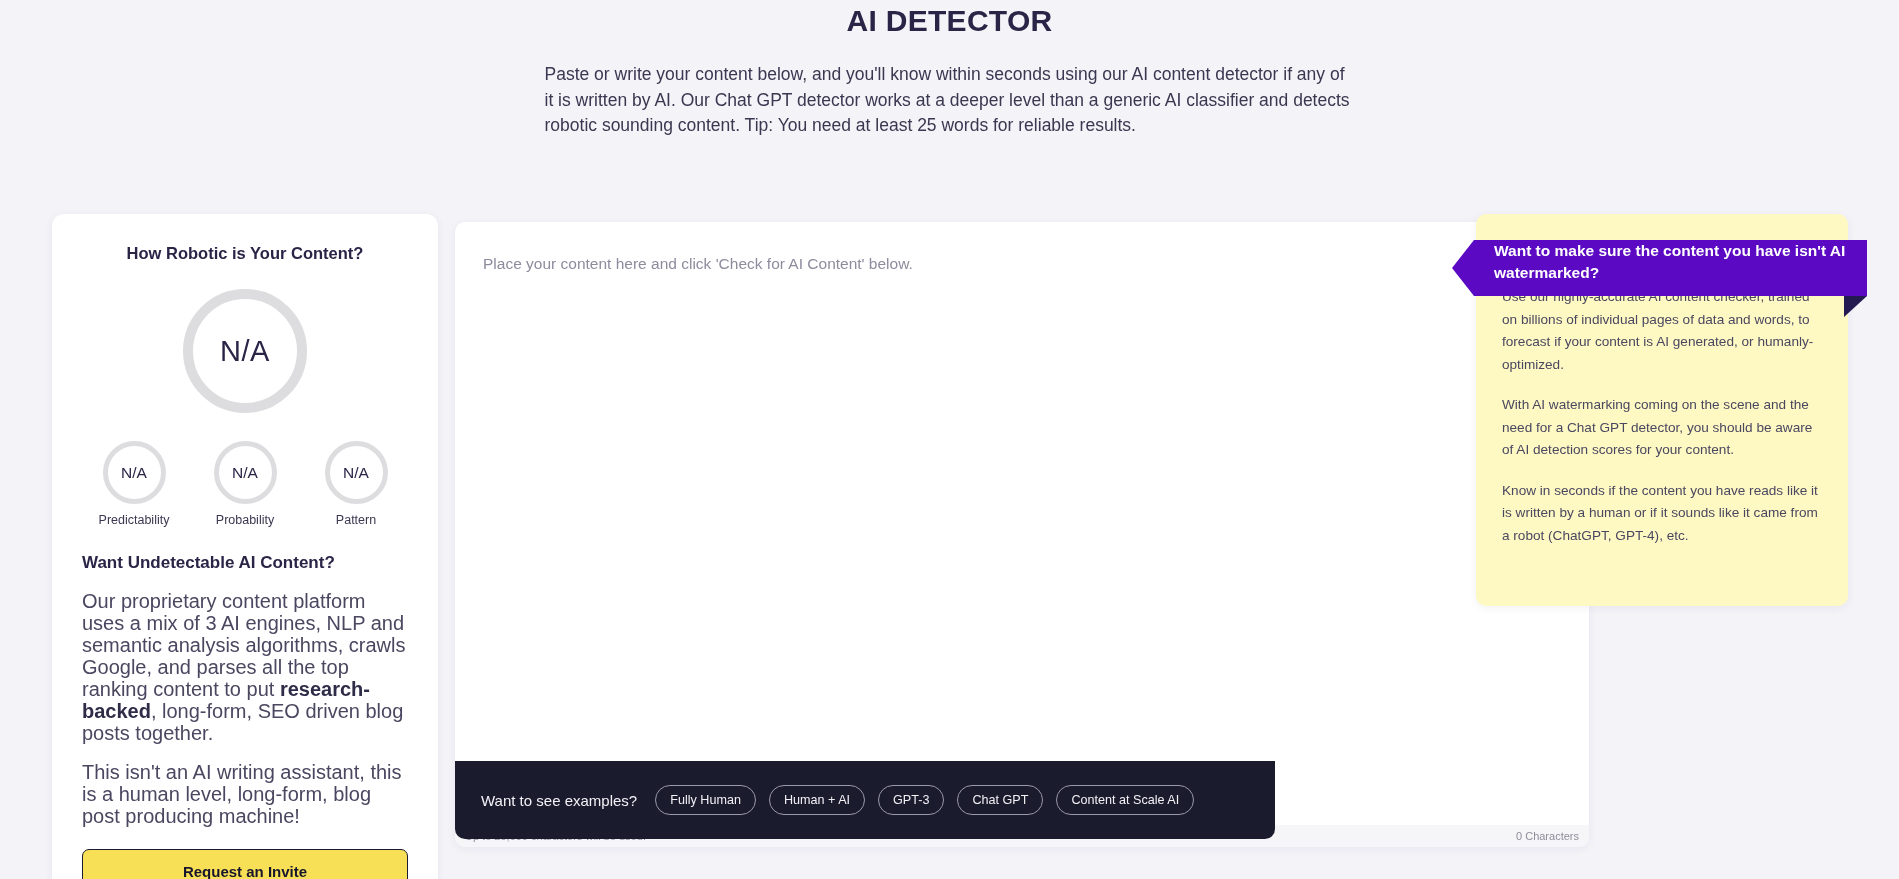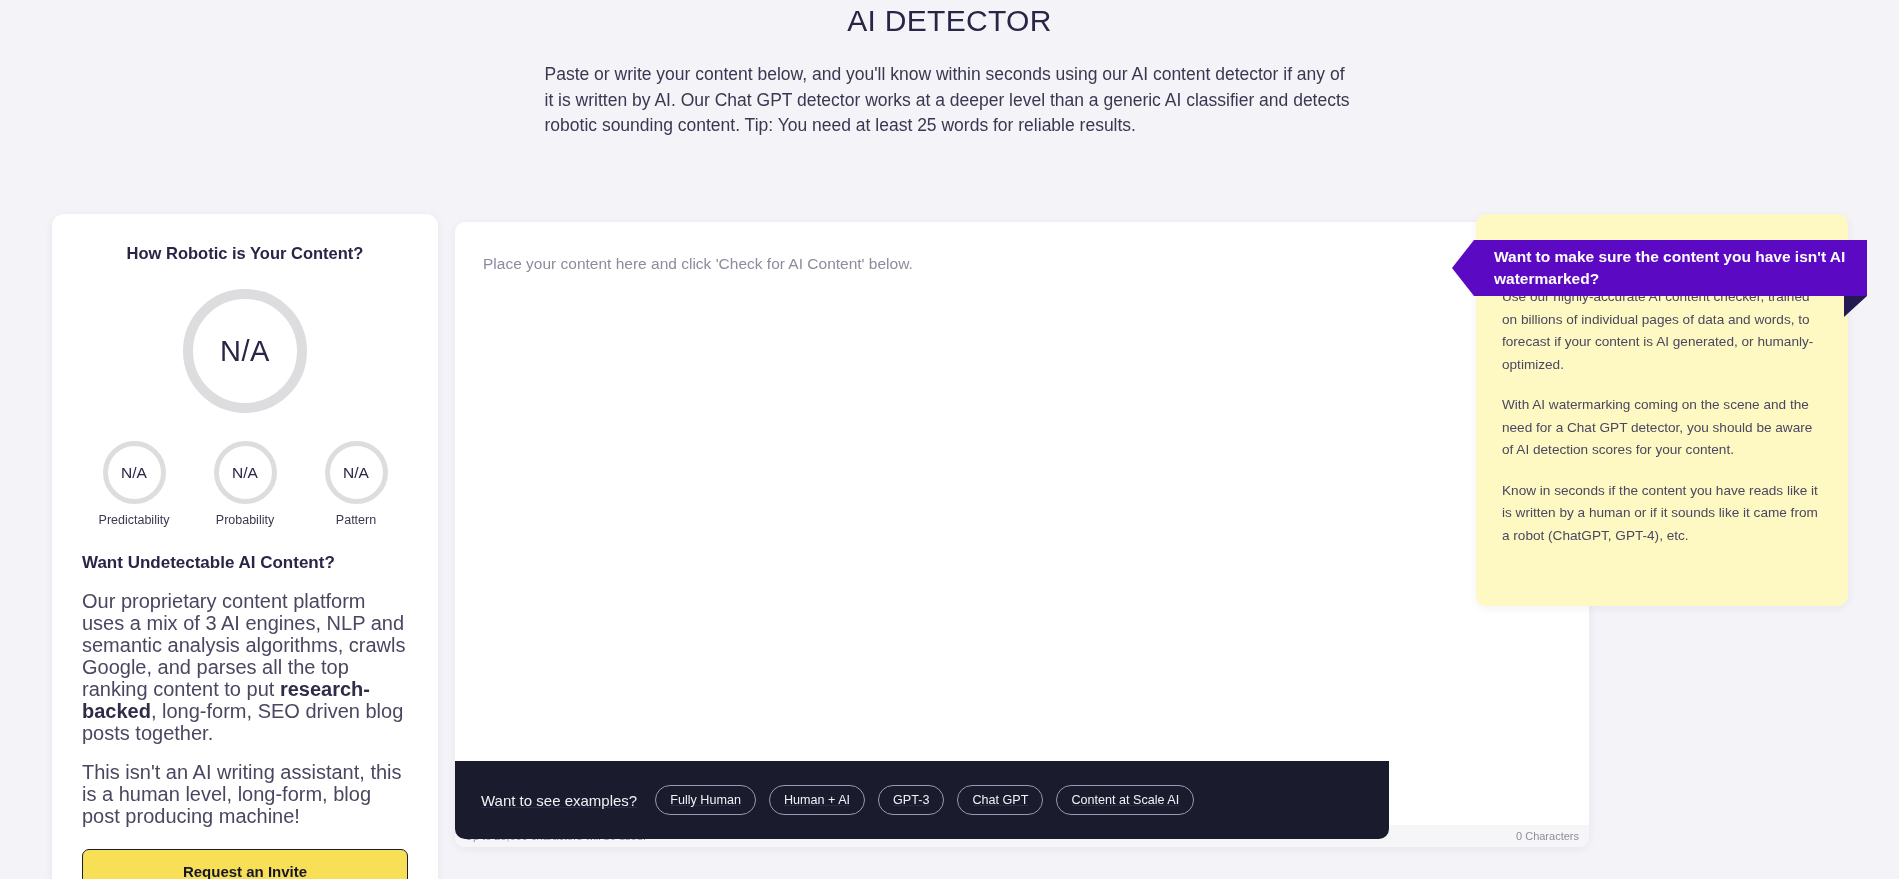--- a/index.html
+++ b/index.html
@@ -18,21 +18,21 @@
   }
 
   .page { position: relative; width: 1899px; height: 879px; }
 
   
   .page-title {
     position: absolute;
     top: 4px; left: 0; right: 0;
     text-align: center;
     font-size: 30px;
-    font-weight: 400;
+    font-weight: 700;
     letter-spacing: 0.3px;
     color: #2a2447;
   }
 
   .page-subtitle {
     position: absolute;
     top: 62px;
     left: 50%;
     transform: translateX(-50%);
     width: 810px;
@@ -170,29 +170,28 @@
     justify-content: space-between;
     padding: 0 10px;
     font-size: 11px;
     color: #8f8d9b;
   }
 
   .examples-bar {
     position: absolute;
     left: 455px;
     top: 761px;
-    width: 934px;
+    width: 820px;
     height: 78px;
     background: #1b1b2e;
     border-radius: 0 0 10px 10px;
     display: flex;
     align-items: center;
     padding: 4px 26px;
     gap: 13px;
-    text-decoration: underline;
   }
   .examples-label {
     font-size: 15px;
     color: #f2f1f6;
     margin-right: 5px;
   }
   .chip {
     border: 1px solid #9a98ad;
     border-radius: 16px;
     background: transparent;
@@ -217,21 +216,20 @@
   }
 
   .ribbon {
     position: absolute;
     left: 1452px;
     top: 240px;
     width: 415px;
     height: 56px;
     background: #5c09c4;
     display: flex;
-    align-items: center;
     padding-left: 42px;
     padding-right: 18px;
     clip-path: polygon(0 50%, 22px 0, 100% 0, 100% 100%, 22px 100%);
     z-index: 3;
   }
   .ribbon-title {
     font-size: 15.5px;
     font-weight: 700;
     line-height: 22px;
     color: #ffffff;

